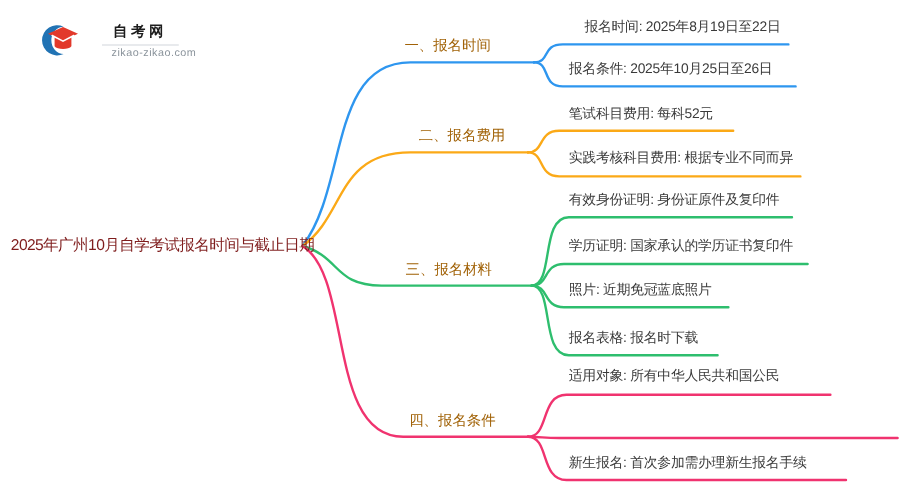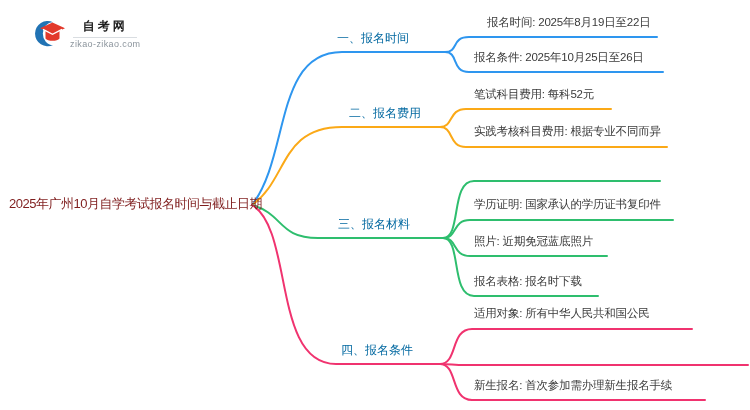--- a/index.html
+++ b/index.html
@@ -1,29 +1,29 @@
 <!DOCTYPE html>
 <html><head>
 <meta charset="utf-8">
 <style>
   html,body{margin:0;padding:0;background:#ffffff;}
   body{font-family:"Liberation Sans","DejaVu Sans",sans-serif;}
   .stage{position:relative;width:750px;height:410px;background:#fff;overflow:hidden;}
   .links{position:absolute;left:0;top:0;}
   .label{position:absolute;white-space:nowrap;color:#333;}
   .root-label{font-size:13px;color:#7f1d1d;letter-spacing:-0.5px;}
-  .b-label{font-size:12px;color:#0369a1;}
+  .b-label{font-size:12px;color:#a16207;}
   .c-label{font-size:11.5px;color:#3a3a3a;letter-spacing:-0.2px;}
   
   .logo{position:absolute;left:30px;top:18px;display:flex;align-items:center;}
   .logo-icon{width:36px;height:31px;}
   .logo-text{margin-left:4px;display:flex;flex-direction:column;align-items:center;}
   .logo-title{font-size:12px;font-weight:700;color:#1d1d1d;letter-spacing:3px;}
   .logo-divider{width:64px;height:0;border-top:1px solid #d9dde1;margin:2px 0 1px 0;}
-  .logo-domain{font-size:9px;color:#8b949c;letter-spacing:0.4px;}
+  .logo-domain{font-size:9px;color:#8b949c;letter-spacing:0.4px;margin-left:23px;}
 </style>
 </head>
 <body>
 
 <div class="stage">
 
   <svg class="links" width="750" height="410" viewBox="0 0 750 410">
     <g fill="none" stroke-width="2" stroke-linecap="round">
       <path d="M252,205 C290,156 274,52 342,52 L445,52" stroke="#2E96EF"></path>
       <path d="M445,52 C459,52 451,37 469,37 L657,37" stroke="#2E96EF"></path>
@@ -69,20 +69,21 @@
   <div class="label b-label" style="left:349px;top:105px;">二、报名费用</div>
   <div class="label b-label" style="left:338px;top:216px;">三、报名材料</div>
   <div class="label b-label" style="left:341px;top:342px;">四、报名条件</div>
 
   <div class="label c-label" style="left:474px;top:15px;margin-left:13px;">报名时间: 2025年8月19日至22日</div>
   <div class="label c-label" style="left:474px;top:50px;">报名条件: 2025年10月25日至26日</div>
 
   <div class="label c-label" style="left:474px;top:87px;">笔试科目费用: 每科52元</div>
   <div class="label c-label" style="left:474px;top:124px;text-align:center;">实践考核科目费用: 根据专业不同而异</div>
 
+  <div class="label c-label" style="left:474px;top:159px;">有效身份证明: 身份证原件及复印件</div>
   <div class="label c-label" style="left:474px;top:197px;">学历证明: 国家承认的学历证书复印件</div>
   <div class="label c-label" style="left:474px;top:234px;">照片: 近期免冠蓝底照片</div>
   <div class="label c-label" style="left:474px;top:306px;">适用对象: 所有中华人民共和国公民</div>
 
   <div class="label c-label" style="left:474px;top:274px;">报名表格: 报名时下载</div>
   <div class="label c-label" style="left:474px;top:378px;">新生报名: 首次参加需办理新生报名手续</div>
 
 </div>
 
 </body></html>

